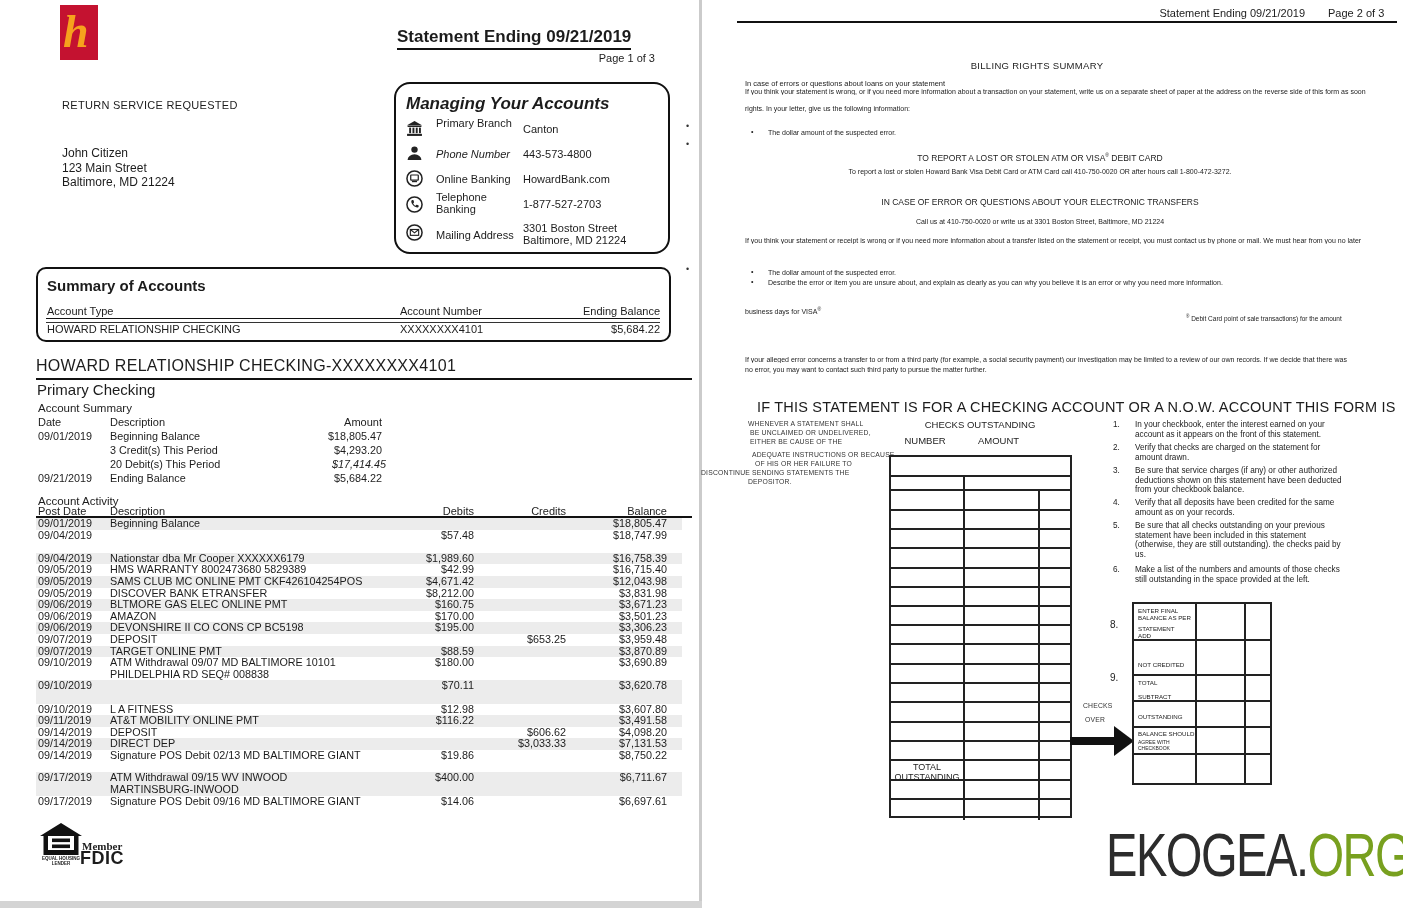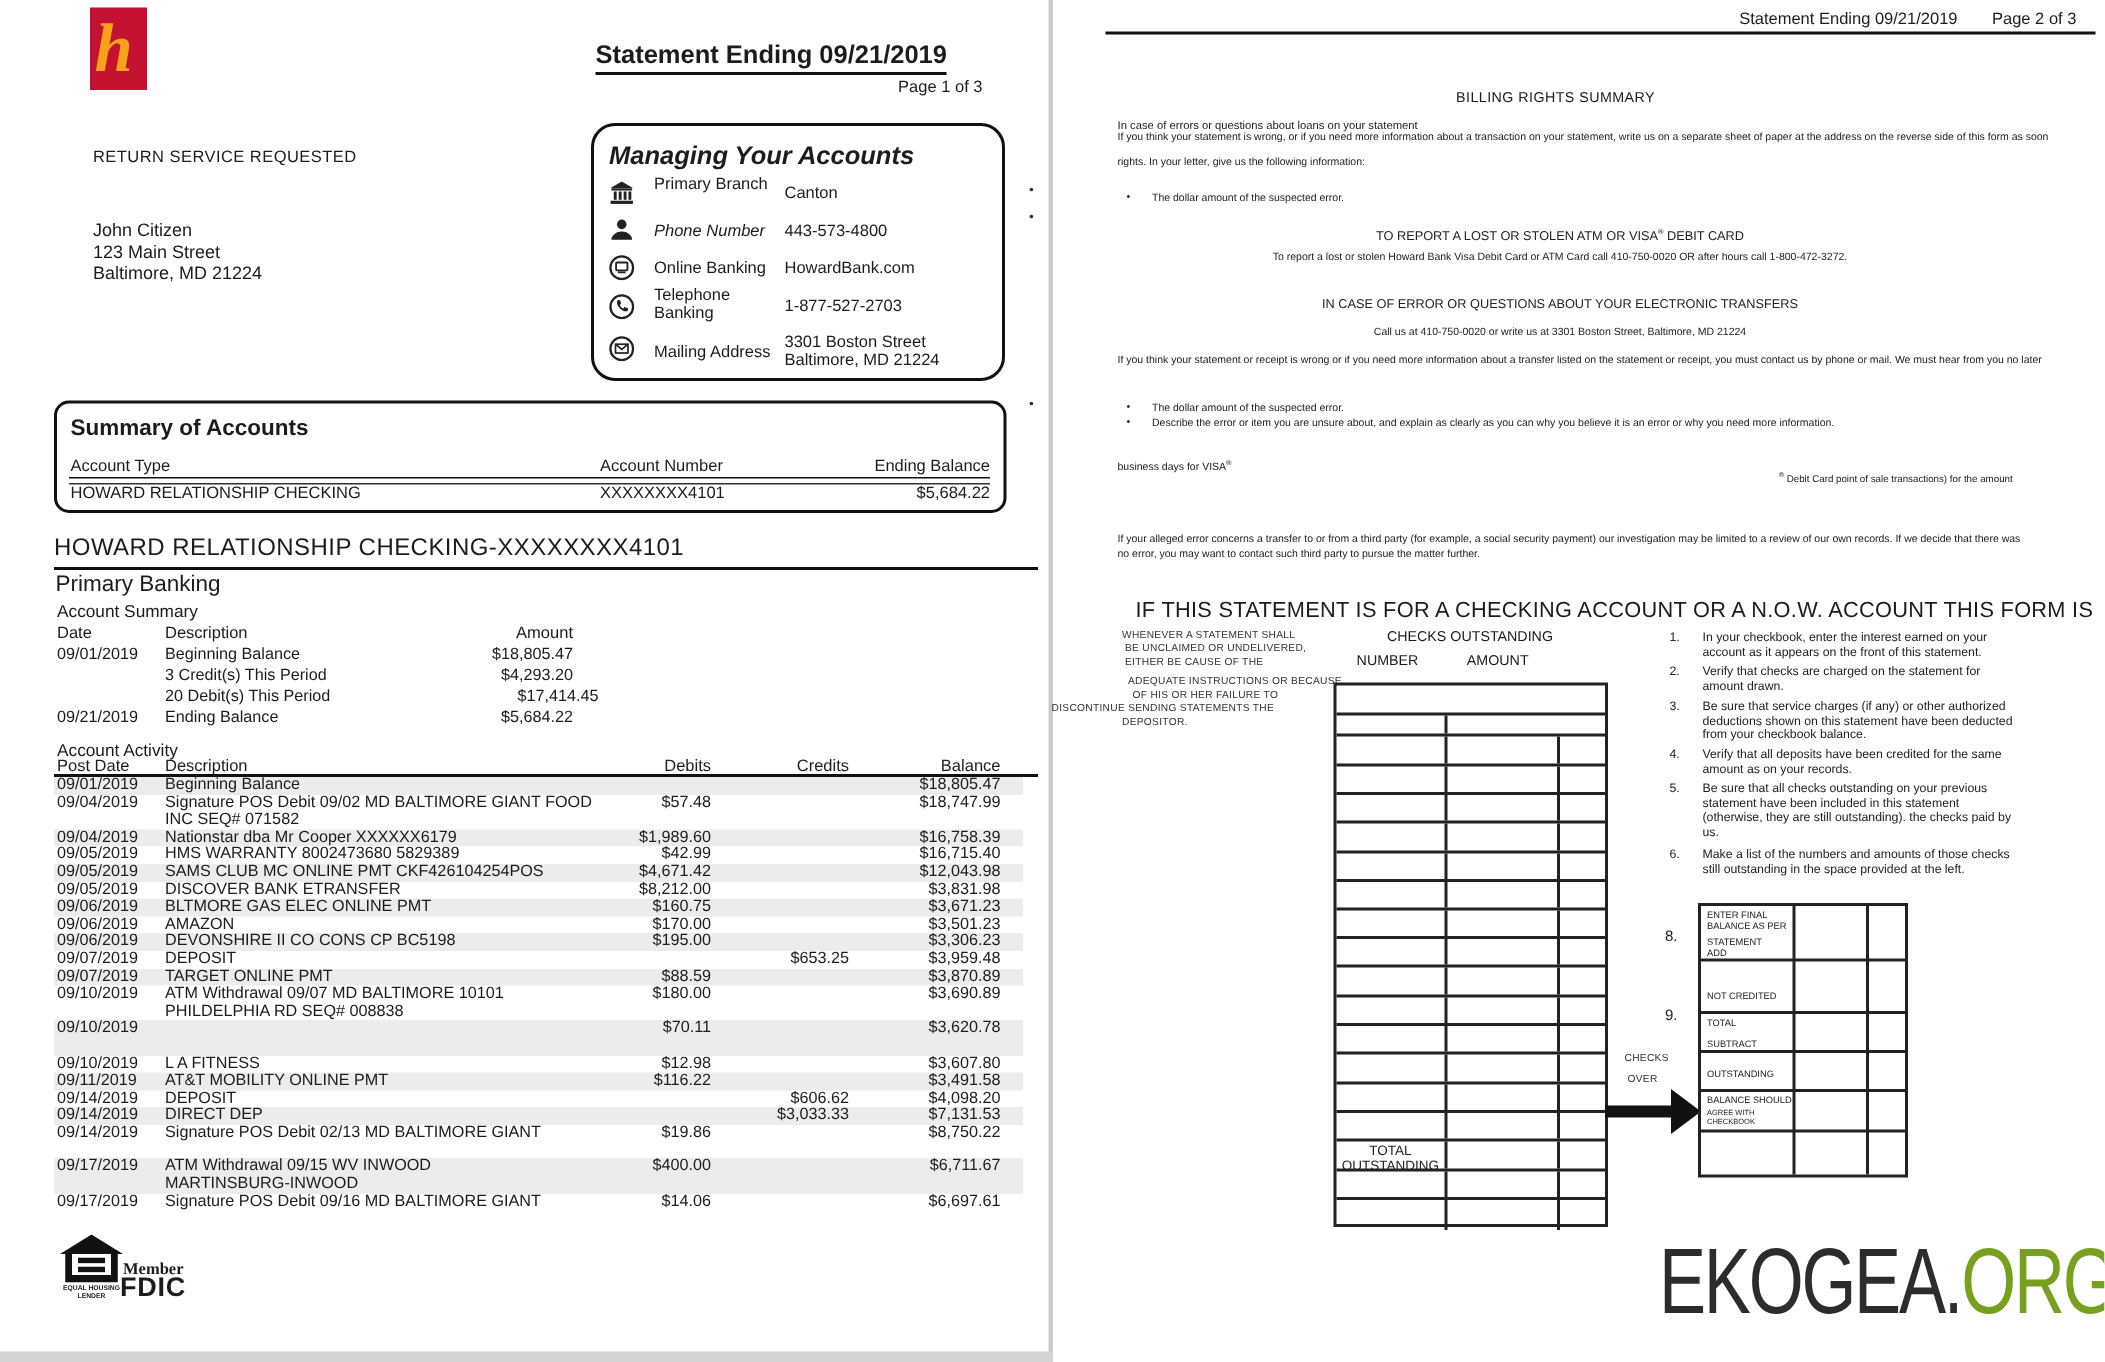--- a/index.html
+++ b/index.html
@@ -161,57 +161,56 @@
     <div class="abs sb-h" style="left:9px;">Account Type</div>
     <div class="abs sb-h" style="left:362px;">Account Number</div>
     <div class="abs sb-h right" style="left:480px;width:142px;">Ending Balance</div>
     <div class="abs" id="sb-dline"></div>
     <div class="abs sb-r" style="left:9px;">HOWARD RELATIONSHIP CHECKING</div>
     <div class="abs sb-r" style="left:362px;">XXXXXXXX4101</div>
     <div class="abs sb-r right" style="left:480px;width:142px;">$5,684.22</div>
   </div>
 
   <div class="abs nowrap" id="section-heading">HOWARD RELATIONSHIP CHECKING-XXXXXXXX4101</div>
-  <div class="abs" id="section-sub">Primary Banking</div>
+  <div class="abs" id="section-sub">Primary Checking</div>
 
   <div class="abs small-title" style="left:38px;top:402px;">Account Summary</div>
   <div class="abs tbl-h" style="left:38px;top:416px;">Date</div>
   <div class="abs tbl-h" style="left:110px;top:416px;">Description</div>
   <div class="abs tbl-h right" style="left:300px;top:416px;width:82px;">Amount</div>
   <div id="acct-summary-rows">
       <div class="abs tbl-c" style="left:38px;top:430px;">09/01/2019</div>
       <div class="abs tbl-c" style="left:110px;top:430px;">Beginning Balance</div>
       <div class="abs tbl-c" style="left:290px;top:430px;width:92px;text-align:right;">$18,805.47</div>
       <div class="abs tbl-c" style="left:38px;top:444px;"></div>
       <div class="abs tbl-c" style="left:110px;top:444px;">3 Credit(s) This Period</div>
       <div class="abs tbl-c" style="left:290px;top:444px;width:92px;text-align:right;">$4,293.20</div>
       <div class="abs tbl-c" style="left:38px;top:458px;"></div>
       <div class="abs tbl-c" style="left:110px;top:458px;">20 Debit(s) This Period</div>
-      <div class="abs tbl-c" style="left:307px;top:458px;width:92px;text-align:right;">$17,414.45</div>
+      <div class="abs tbl-c" style="left:294px;top:458px;width:92px;text-align:right;font-style:italic;">$17,414.45</div>
       <div class="abs tbl-c" style="left:38px;top:472px;">09/21/2019</div>
       <div class="abs tbl-c" style="left:110px;top:472px;">Ending Balance</div>
       <div class="abs tbl-c" style="left:290px;top:472px;width:92px;text-align:right;">$5,684.22</div>
     </div>
 
   <div class="abs small-title" style="left:38px;top:495px;">Account Activity</div>
   <div class="abs tbl-h" style="left:38px;top:505px;">Post Date</div>
   <div class="abs tbl-h" style="left:110px;top:505px;">Description</div>
   <div class="abs tbl-h right" style="left:400px;top:505px;width:74px;">Debits</div>
   <div class="abs tbl-h right" style="left:492px;top:505px;width:74px;">Credits</div>
   <div class="abs tbl-h right" style="left:593px;top:505px;width:74px;">Balance</div>
   <div class="abs" id="activity-thick-line"></div>
   <div class="abs" id="activity-rows">
       <div class="act-row shaded" style="height: 11.6px;">
         <div class="act-cell act-date">09/01/2019</div>
         <div class="act-cell act-desc">Beginning Balance</div>
         <div class="act-cell act-balance">$18,805.47</div>
       </div>
       <div class="act-row" style="height: 23.2px;">
         <div class="act-cell act-date">09/04/2019</div>
-        <div class="act-cell act-desc">Signature POS Debit 09/02 MD BALTIMORE GIANT FOOD<br>INC SEQ# 071582</div>
         <div class="act-cell act-debit">$57.48</div>
         <div class="act-cell act-balance">$18,747.99</div>
       </div>
       <div class="act-row shaded" style="height: 11.6px;">
         <div class="act-cell act-date">09/04/2019</div>
         <div class="act-cell act-desc">Nationstar dba Mr Cooper XXXXXX6179</div>
         <div class="act-cell act-debit">$1,989.60</div>
         <div class="act-cell act-balance">$16,758.39</div>
       </div>
       <div class="act-row" style="height: 11.6px;">

